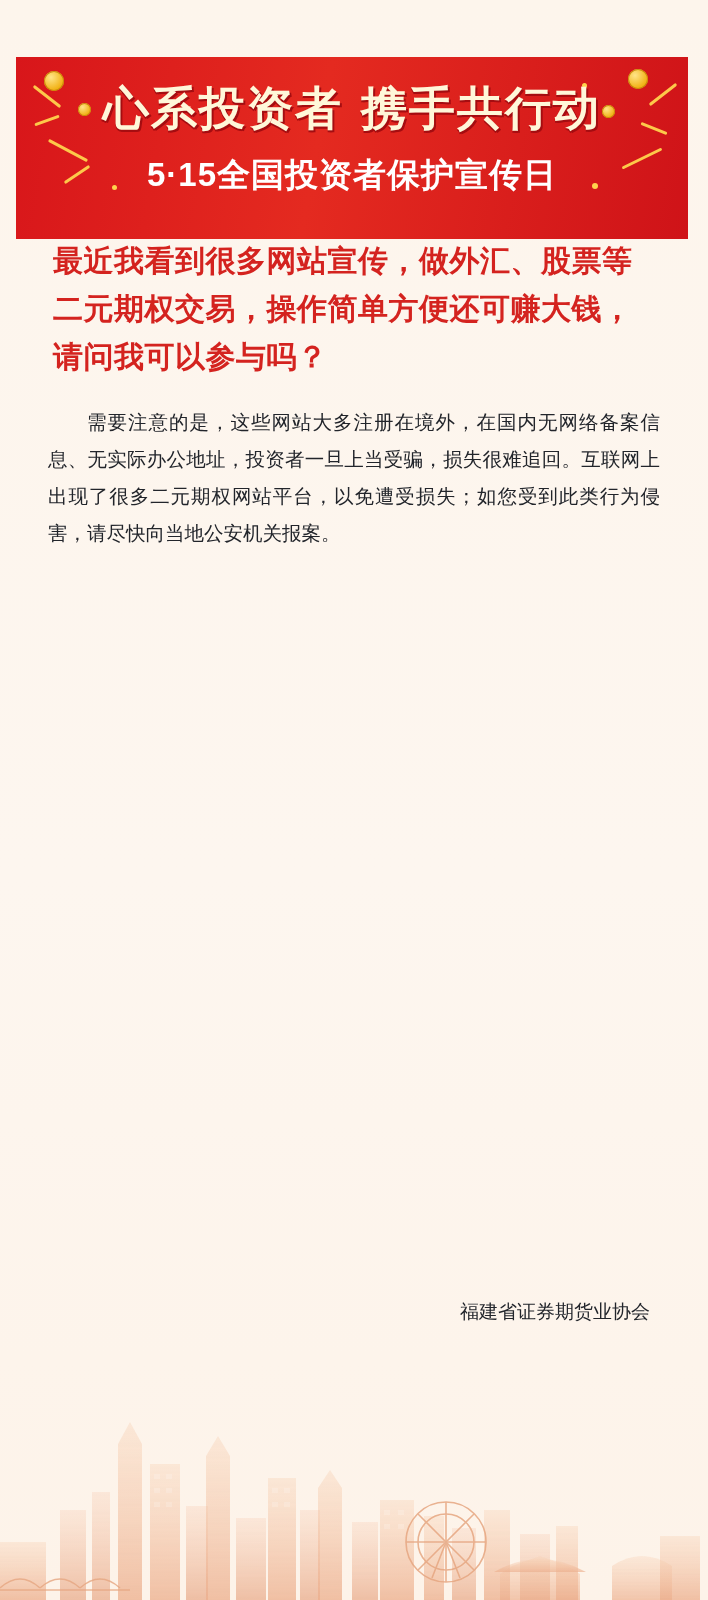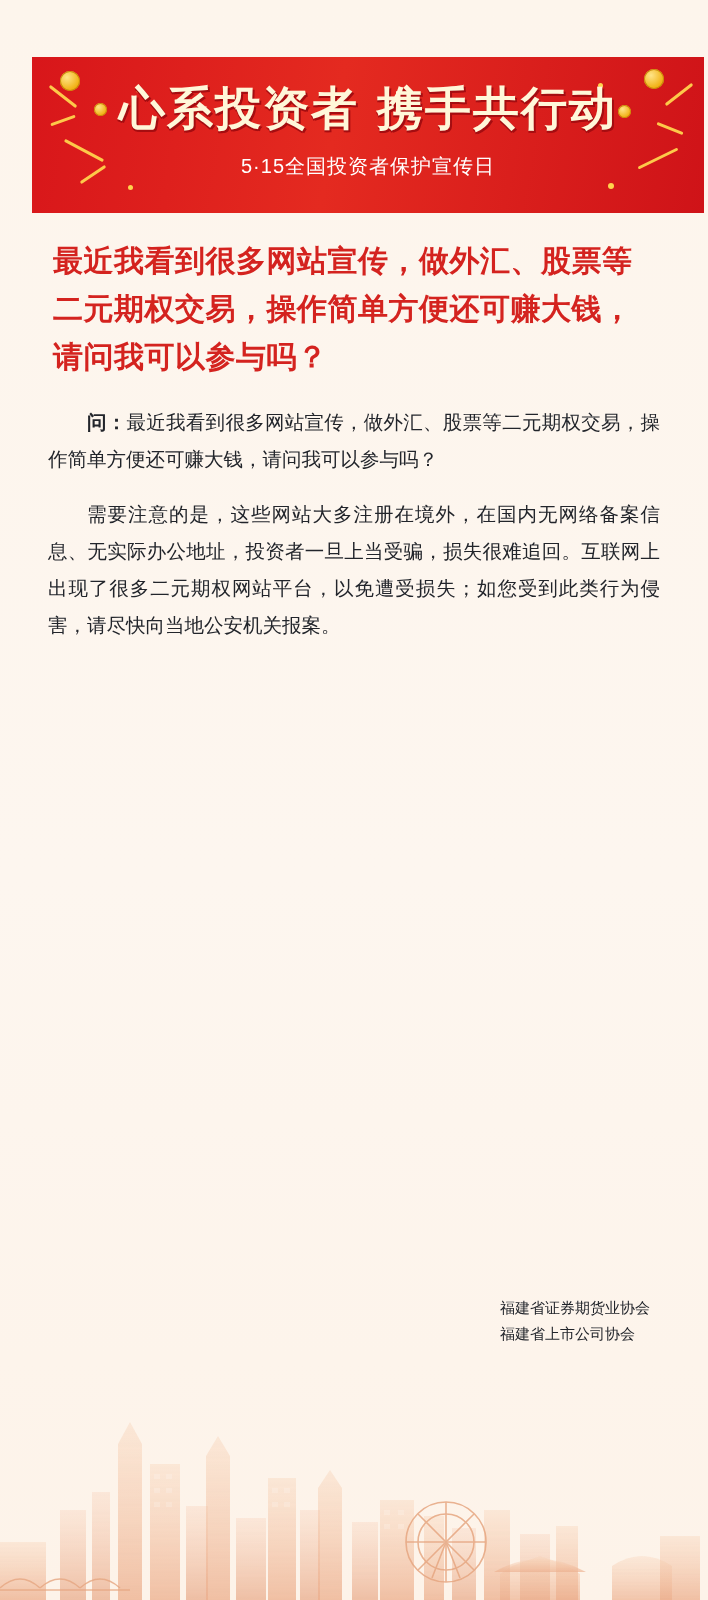--- a/index.html
+++ b/index.html
@@ -19,23 +19,23 @@
     width: 708px;
     height: 1600px;
     background: linear-gradient(180deg, #fdf5ec 0%, #fdf6ef 55%, #fdf3e9 100%);
     overflow: hidden;
   }
 
   
   .banner {
     position: absolute;
     top: 57px;
-    left: 32px;
+    left: 16px;
     width: 672px;
-    height: 156px;
+    height: 182px;
     background: linear-gradient(100deg, #d8161a 0%, #e42a20 45%, #cf1318 100%);
     overflow: hidden;
   }
   .banner-inner {
     position: relative;
     width: 100%;
     height: 100%;
     text-align: center;
   }
   .banner-title {
@@ -49,22 +49,22 @@
     color: #fff7d9;
     text-shadow: 0 2px 0 #a50d11, 2px 2px 0 #a50d11;
     font-family: "DejaVu Sans", "Liberation Sans", sans-serif;
     white-space: nowrap;
   }
   .banner-sub {
     position: absolute;
     top: 96px;
     left: 0;
     width: 100%;
-    font-size: 20px;
-    font-weight: normal;
+    font-size: 33px;
+    font-weight: bold;
     color: #ffffff;
     letter-spacing: 1px;
     white-space: nowrap;
   }
   
   .spark {
     position: absolute;
     background: #ffd34d;
     border-radius: 50%;
   }
@@ -116,21 +116,21 @@
   .lead {
     font-weight: bold;
   }
 
   
   .signature {
     position: absolute;
     right: 58px;
     top: 1295px;
     text-align: left;
-    font-size: 15px;
+    font-size: 19px;
     line-height: 1.75;
     color: #22252b;
   }
   .signature div { white-space: nowrap; }
 
   
   .skyline {
     position: absolute;
     left: 0;
     bottom: 0;
@@ -164,29 +164,25 @@
       <span class="spark" style="top:126px; left:576px; width:6px; height:6px;"></span>
 
       <div class="banner-title">心系投资者 携手共行动</div>
       <div class="banner-sub">5·15全国投资者保护宣传日</div>
     </div>
   </div>
 
   <div class="headline">最近我看到很多网站宣传，做外汇、股票等二元期权交易，操作简单方便还可赚大钱，请问我可以参与吗？</div>
 
   <div class="body-text">
-    <p class="para tight">
-      <span class="lead">问：</span><span>最近我看到很多网站宣传，做外汇、股票等二元期权交易，操作简单方便还可赚大钱，请问我可以参与吗？</span>
-    </p>
     <p class="para">需要注意的是，这些网站大多注册在境外，在国内无网络备案信息、无实际办公地址，投资者一旦上当受骗，损失很难追回。互联网上出现了很多二元期权网站平台，以免遭受损失；如您受到此类行为侵害，请尽快向当地公安机关报案。</p>
   </div>
 
   <div class="signature">
     <div>福建省证券期货业协会</div>
-    <div>福建省上市公司协会</div>
   </div>
 
   <svg class="skyline" viewBox="0 0 708 240" preserveAspectRatio="none">
     <defs>
       <linearGradient id="sky" x1="0" y1="0" x2="0" y2="1">
         <stop offset="0%" stop-color="#f6c9a8" stop-opacity="0.35"></stop>
         <stop offset="100%" stop-color="#e9a27c" stop-opacity="0.75"></stop>
       </linearGradient>
       <linearGradient id="sky2" x1="0" y1="0" x2="0" y2="1">
         <stop offset="0%" stop-color="#f3b998" stop-opacity="0.25"></stop>

